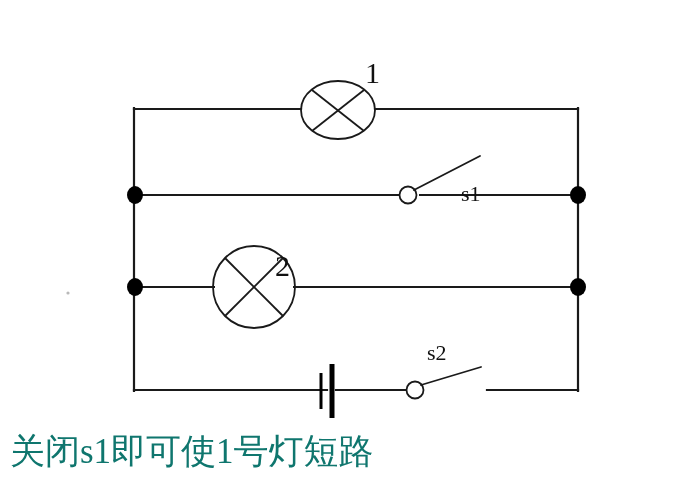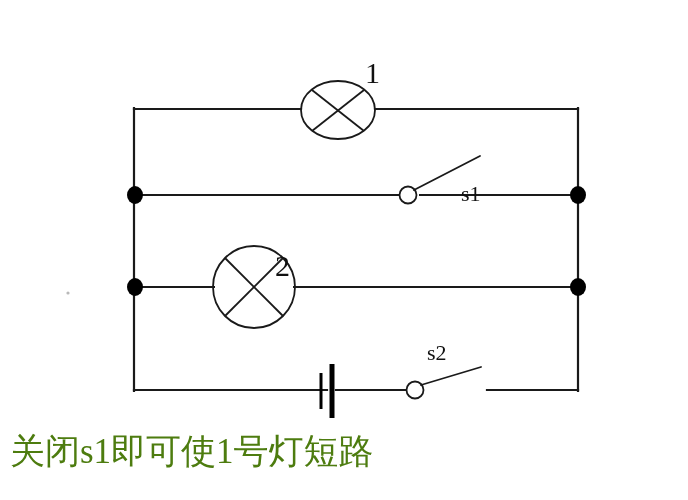--- a/index.html
+++ b/index.html
@@ -25,21 +25,21 @@
     height: 500px;
   }
   .caption {
     position: absolute;
     left: 10px;
     top: 432px;
     font-family: "Liberation Serif", serif;
     font-size: 35px;
     line-height: 40px;
     letter-spacing: 0px;
-    color: #4d7c0f;
+    color: #0f766e;
     white-space: nowrap;
   }
   text.lbl {
     font-family: "Liberation Serif", serif;
     fill: #111111;
   }
   text.lbl-num {
     font-size: 30px;
   }
   text.lbl-sw {

